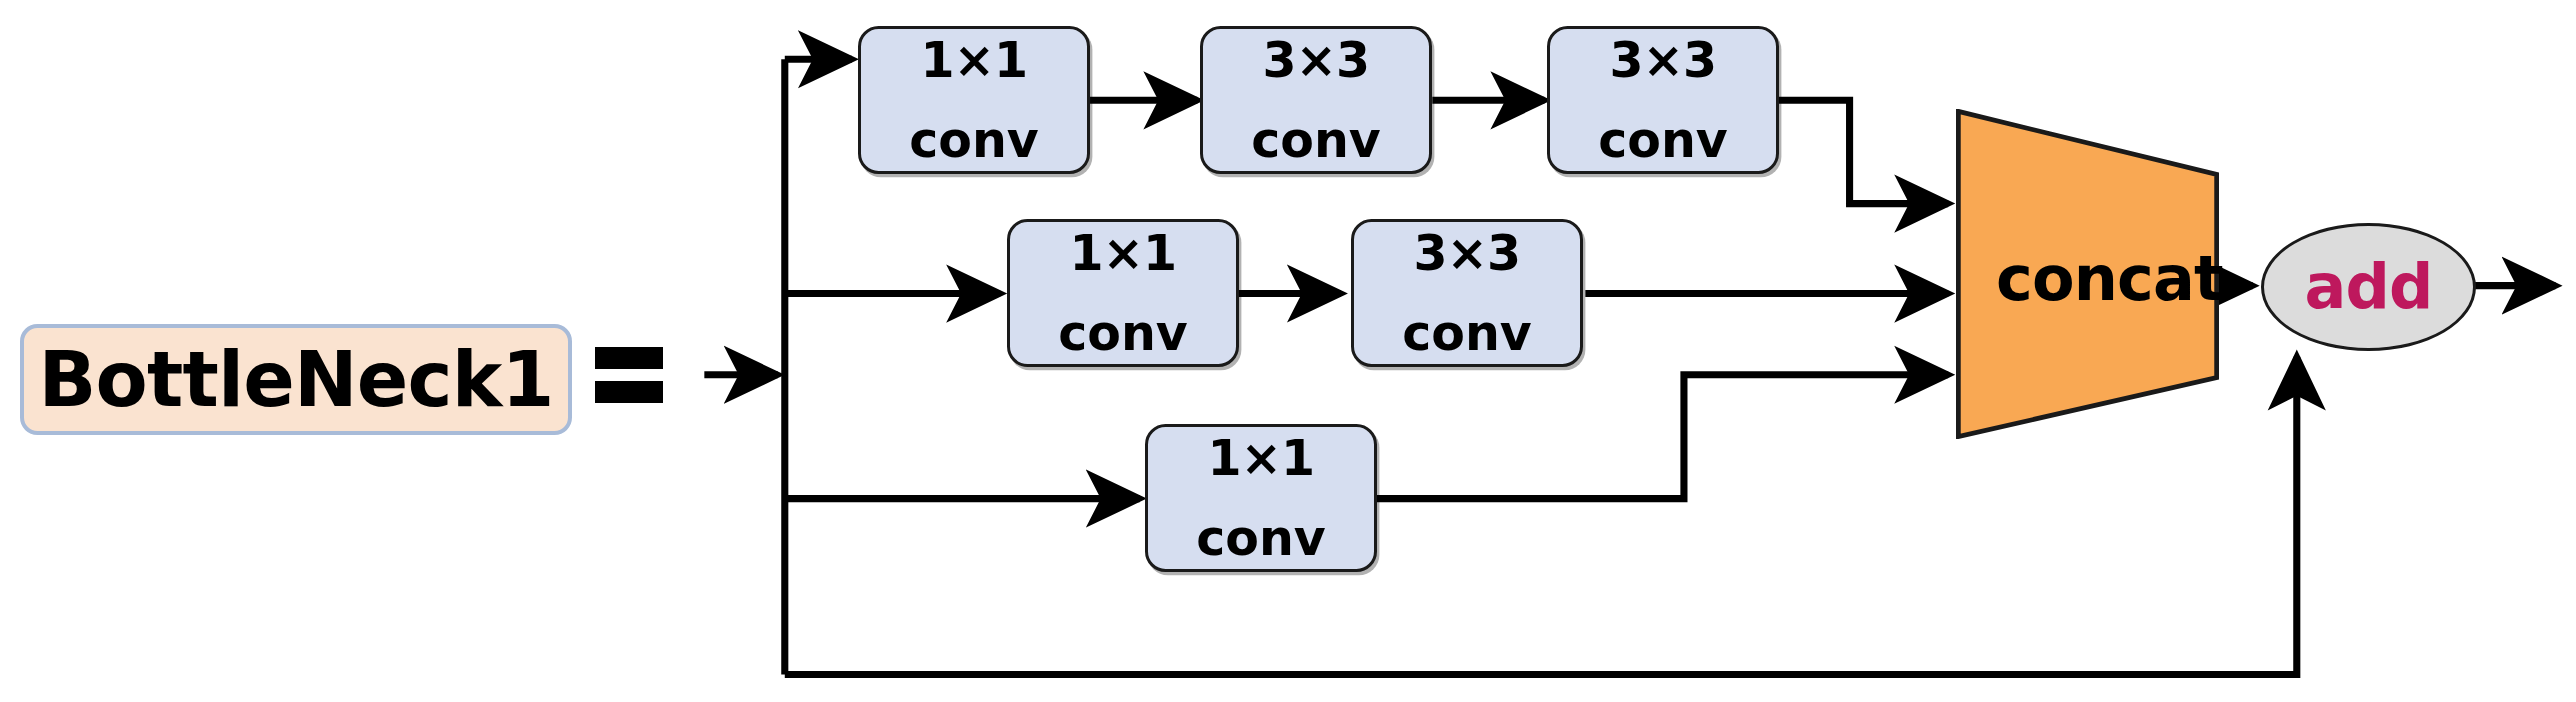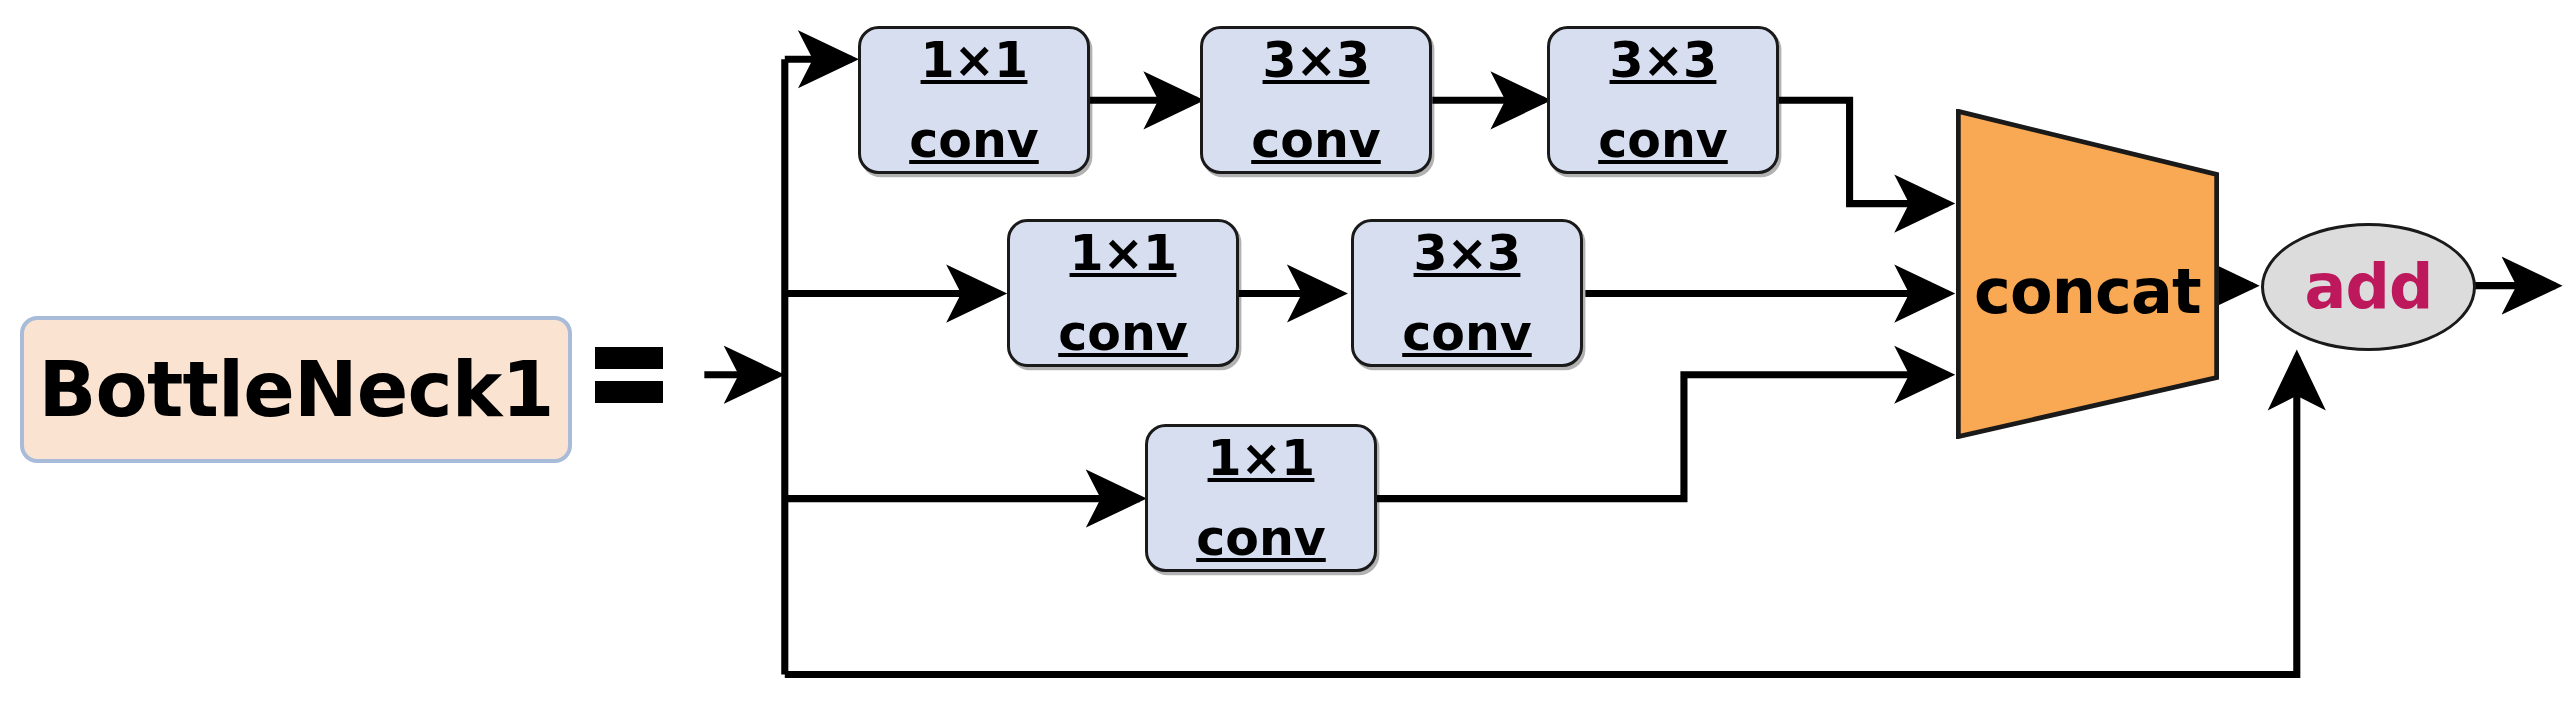--- a/index.html
+++ b/index.html
@@ -23,23 +23,23 @@
     left: 0;
     top: 0;
     width: 2576px;
     height: 703px;
     pointer-events: none;
   }
   
   .node-label-box {
     position: absolute;
     left: 20px;
-    top: 316px;
+    top: 324px;
     width: 552px;
-    height: 147px;
+    height: 111px;
     background: #FAE3D0;
     border: 4px solid #A8BBD8;
     border-radius: 17.4px;
     box-sizing: border-box;
     display: flex;
     align-items: center;
     justify-content: center;
   }
   .node-label-box .txt {
     font-family: "DejaVu Sans", sans-serif;
@@ -82,47 +82,47 @@
     box-shadow: 2.4px 3.2px 0 rgba(0,0,0,0.30);
   }
   .conv-box .k,
   .conv-box .c {
     font-family: "DejaVu Sans", sans-serif;
     font-weight: bold;
     font-size: 49px;
     line-height: 1.05;
     color: #000000;
     white-space: nowrap;
-    text-decoration: underline;
   }
   .conv-box .k { letter-spacing: -0.8px; }
   
   .concat-shape {
     position: absolute;
     left: 1956px;
     top: 109px;
     width: 263px;
     height: 330px;
   }
   .concat-shape svg { display: block; }
   .concat-label {
     position: absolute;
     left: 1956px;
-    top: 252px;
+    top: 239px;
     width: 263px;
     height: 79px;
     display: flex;
     align-items: center;
     justify-content: center;
     font-family: "DejaVu Sans", sans-serif;
     font-weight: bold;
     font-size: 62px;
     color: #000000;
     white-space: nowrap;
     letter-spacing: -0.8px;
+    padding-left: 22px;
   }
   
   .add-shape {
     position: absolute;
     left: 2261px;
     top: 223px;
     width: 215px;
     height: 128px;
     background: #DCDCDC;
     border: 3.2px solid #1A1A1A;

